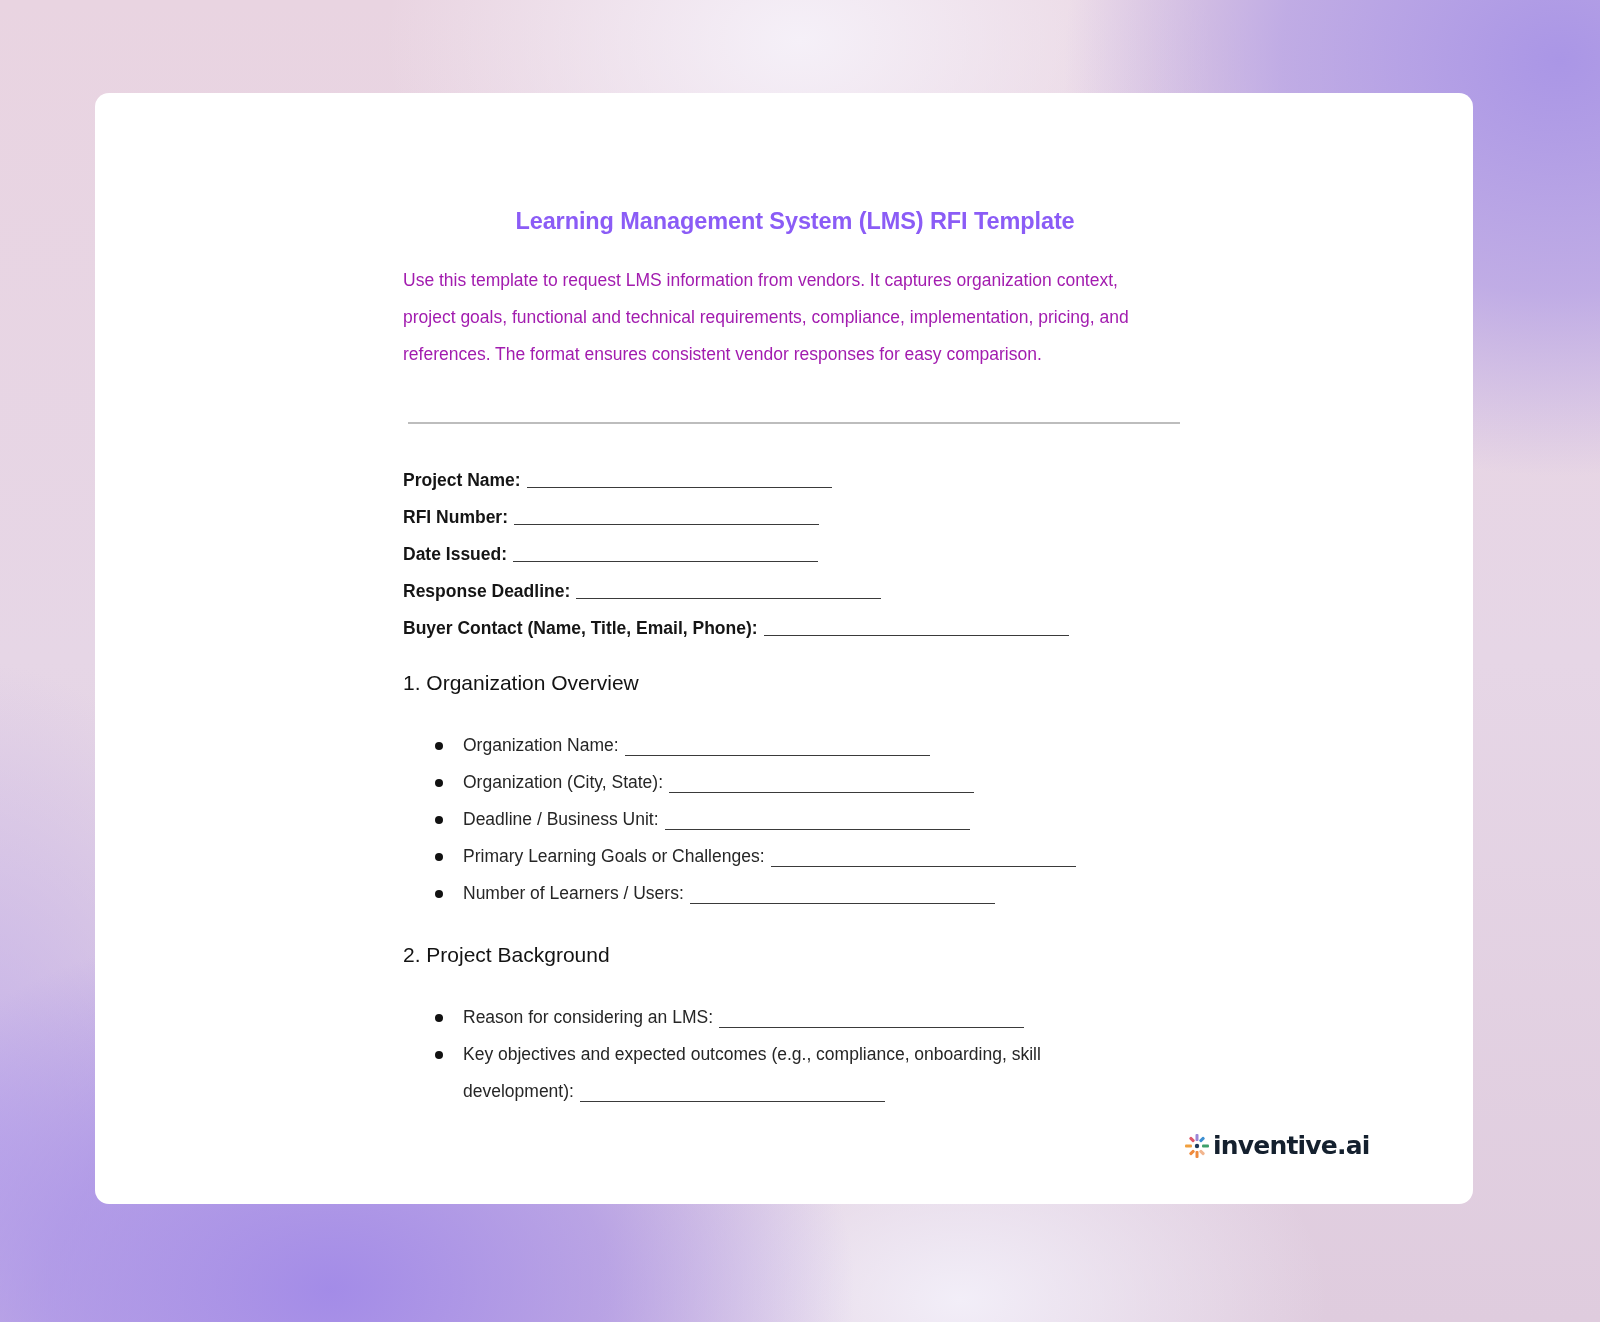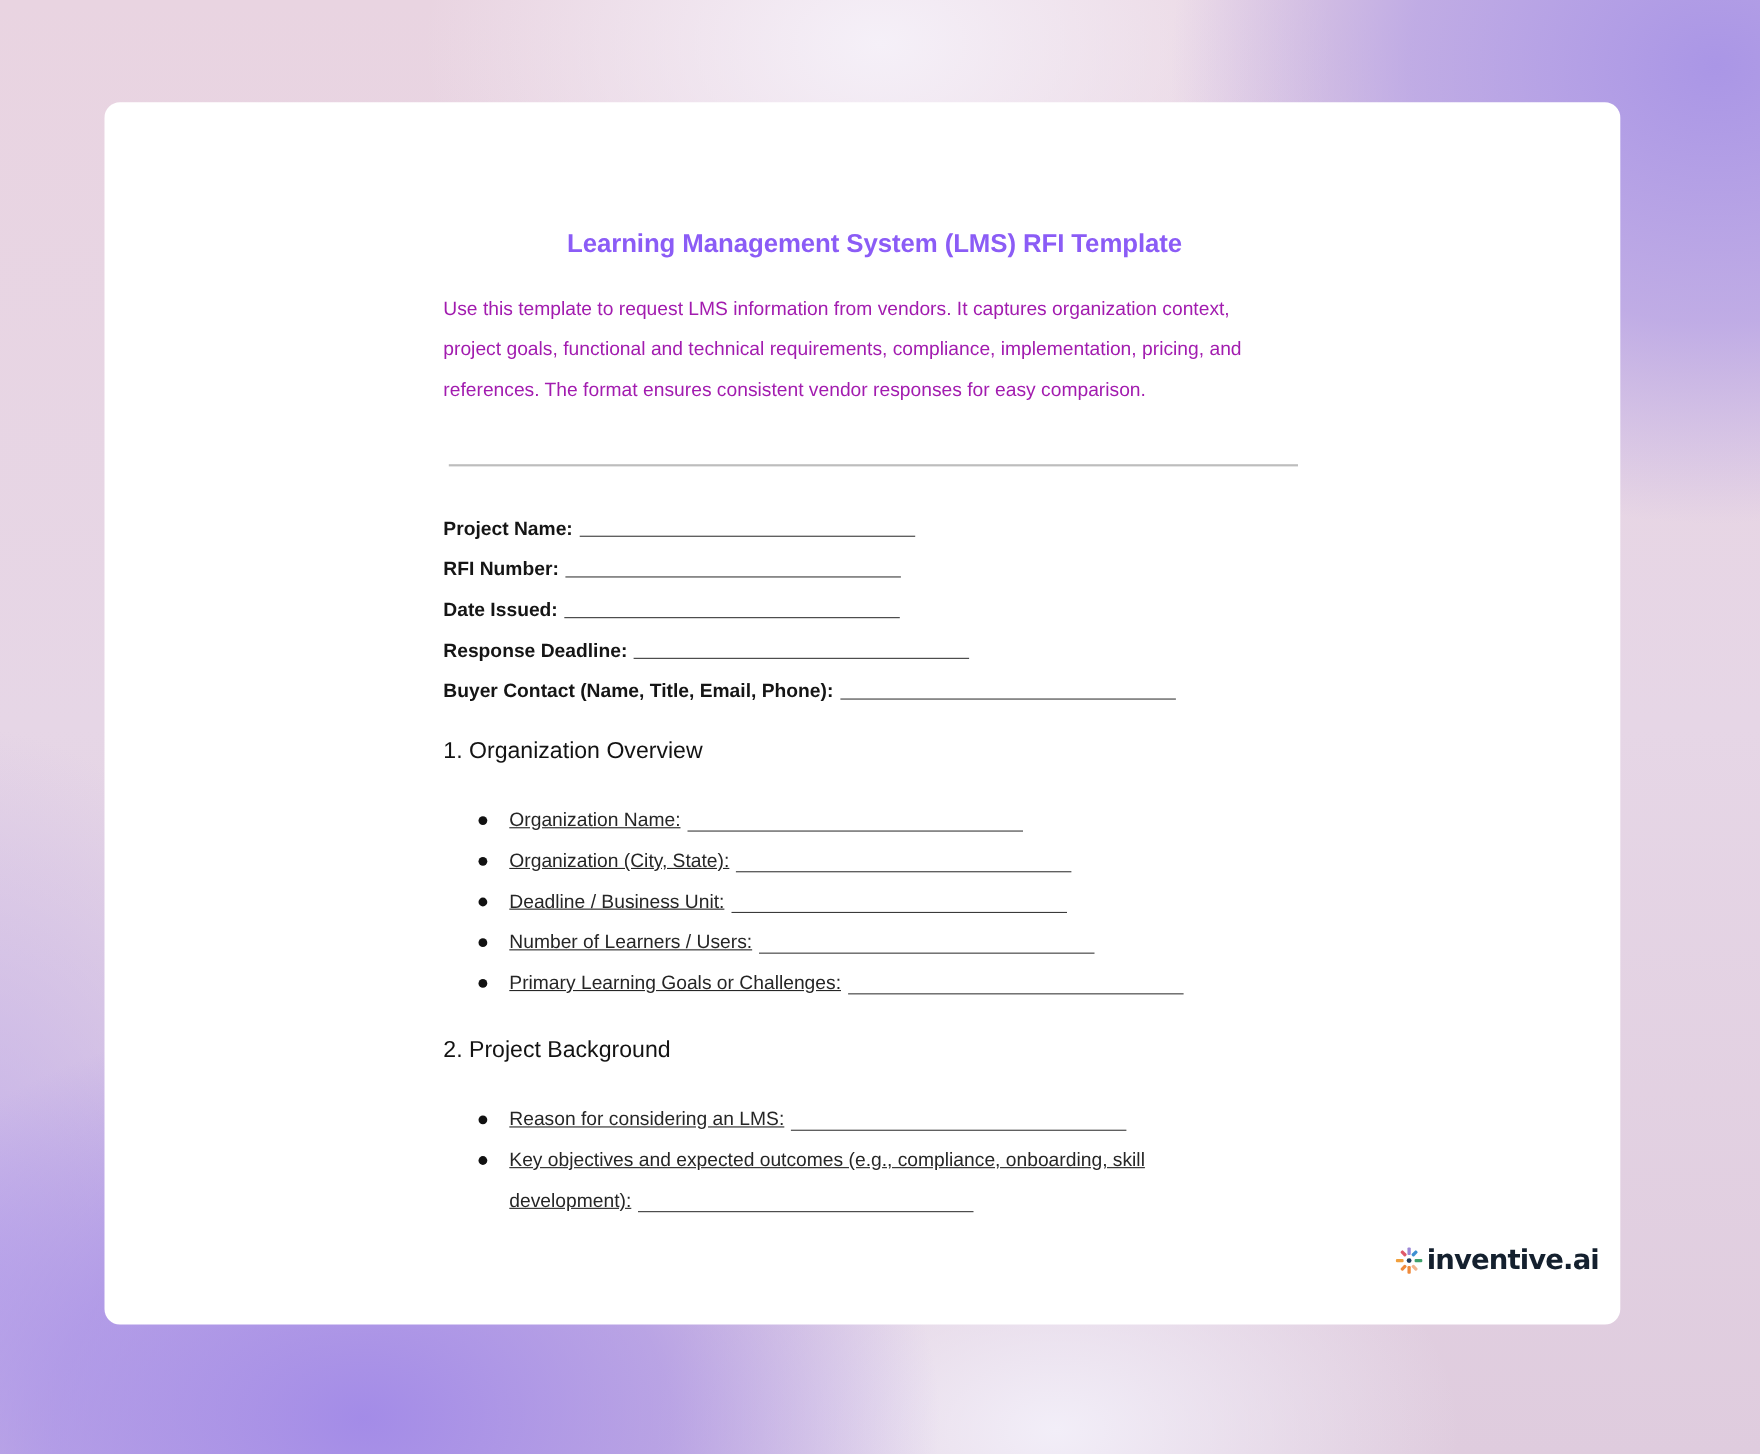--- a/index.html
+++ b/index.html
@@ -98,36 +98,35 @@
       list-style: none;
     }
     .bullets1 { top: 727px; }
     .bullets2 { top: 999px; }
     .bullet-item {
       position: relative;
       padding-left: 60px;
       font-size: 17.5px;
       line-height: 37px;
       color: #262626;
-      text-decoration: underline;
     }
     .bullet-dot {
       position: absolute;
       left: 32px;
       top: 15px;
       width: 8px;
       height: 8px;
       border-radius: 50%;
       background: #111;
     }
     .bullet-item .blank { top: 5px; }
 
     .brand {
       position: absolute;
-      left: 1268px;
+      left: 1184px;
       top: 1131px;
       display: flex;
       align-items: center;
       gap: 3px;
     }
     .brand-mark { width: 26px; height: 26px; display: block; }
     .brand-name {
       font-family: "DejaVu Sans", "Liberation Sans", sans-serif;
       font-size: 25px;
       font-weight: bold;
@@ -179,25 +178,25 @@
   <li class="bullet-item">
     <span class="bullet-dot"></span>
     <span>Organization (City, State):</span><span class="blank"></span>
   </li>
   <li class="bullet-item">
     <span class="bullet-dot"></span>
     <span>Deadline / Business Unit:</span><span class="blank"></span>
   </li>
   <li class="bullet-item">
     <span class="bullet-dot"></span>
+    <span>Primary Learning Goals or Challenges:</span><span class="blank"></span>
+  </li>
+  <li class="bullet-item">
+    <span class="bullet-dot"></span>
     <span>Number of Learners / Users:</span><span class="blank"></span>
-  </li>
-  <li class="bullet-item">
-    <span class="bullet-dot"></span>
-    <span>Primary Learning Goals or Challenges:</span><span class="blank"></span>
   </li>
 </ul>
 
 <h2 class="section-heading sec2">2. Project Background</h2>
 
 <ul class="bullets bullets2">
   <li class="bullet-item">
     <span class="bullet-dot"></span>
     <span>Reason for considering an LMS:</span><span class="blank"></span>
   </li>

